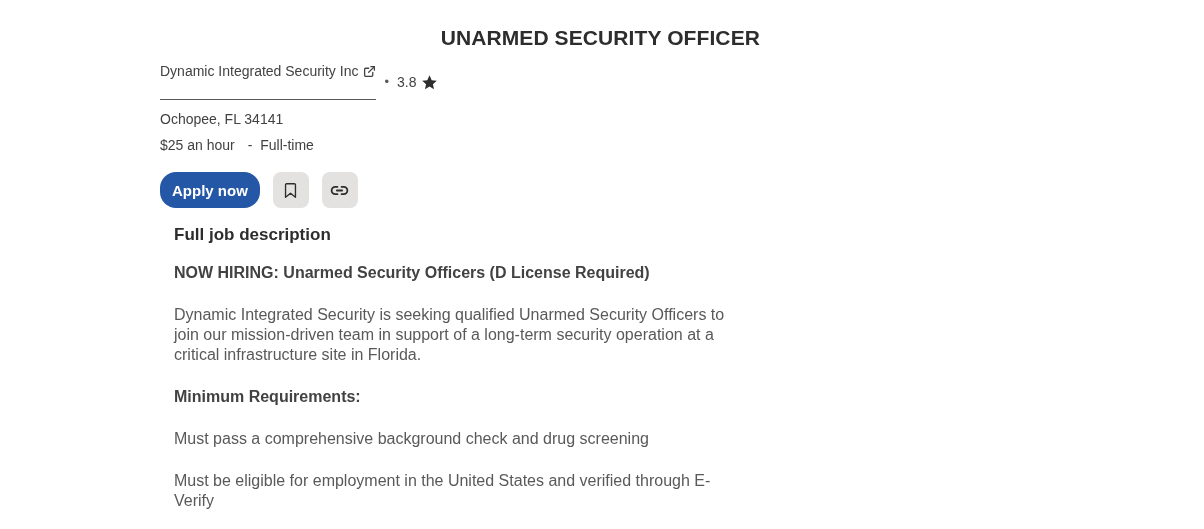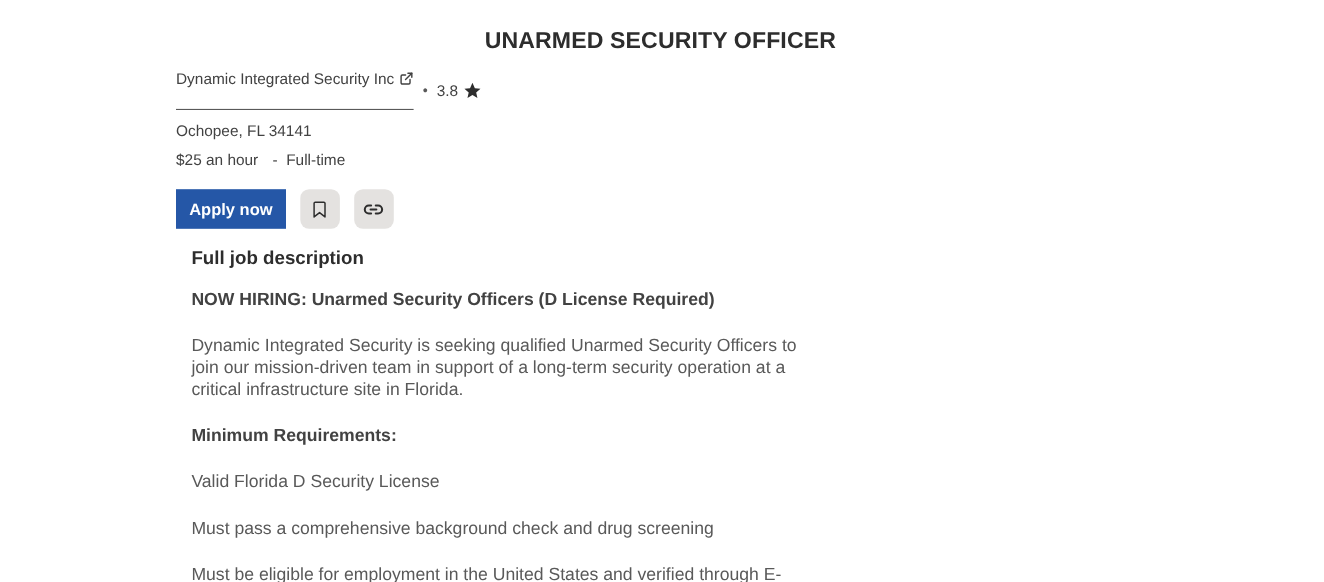--- a/index.html
+++ b/index.html
@@ -69,21 +69,21 @@
   }
   .apply-btn {
     height: 36px;
     padding: 0 12px;
     background: #2557a7;
     color: #ffffff;
     font-family: "Liberation Sans", sans-serif;
     font-size: 15px;
     font-weight: 700;
     border: none;
-    border-radius: 0;
+    border-radius: 16px;
     cursor: pointer;
   }
   .icon-btn {
     width: 36px;
     height: 36px;
     background: #e4e2e0;
     border: none;
     border-radius: 8px;
     display: inline-flex;
     align-items: center;
@@ -174,19 +174,18 @@
       </button>
     </div>
   </header>
 
   <section class="description">
     <h2 class="desc-heading">Full job description</h2>
     <div class="desc-body">
       <p class="bold">NOW HIRING: Unarmed Security Officers (D License Required)</p>
       <p>Dynamic Integrated Security is seeking qualified Unarmed Security Officers to join our mission-driven team in support of a long-term security operation at a critical infrastructure site in Florida.</p>
       <p class="bold">Minimum Requirements:</p>
-      <p>Valid Florida D Security License</p>
       <p>Must pass a comprehensive background check and drug screening</p>
       <p>Must be eligible for employment in the United States and verified through E-Verify</p>
     </div>
   </section>
 
 </div>
 
 </body></html>

